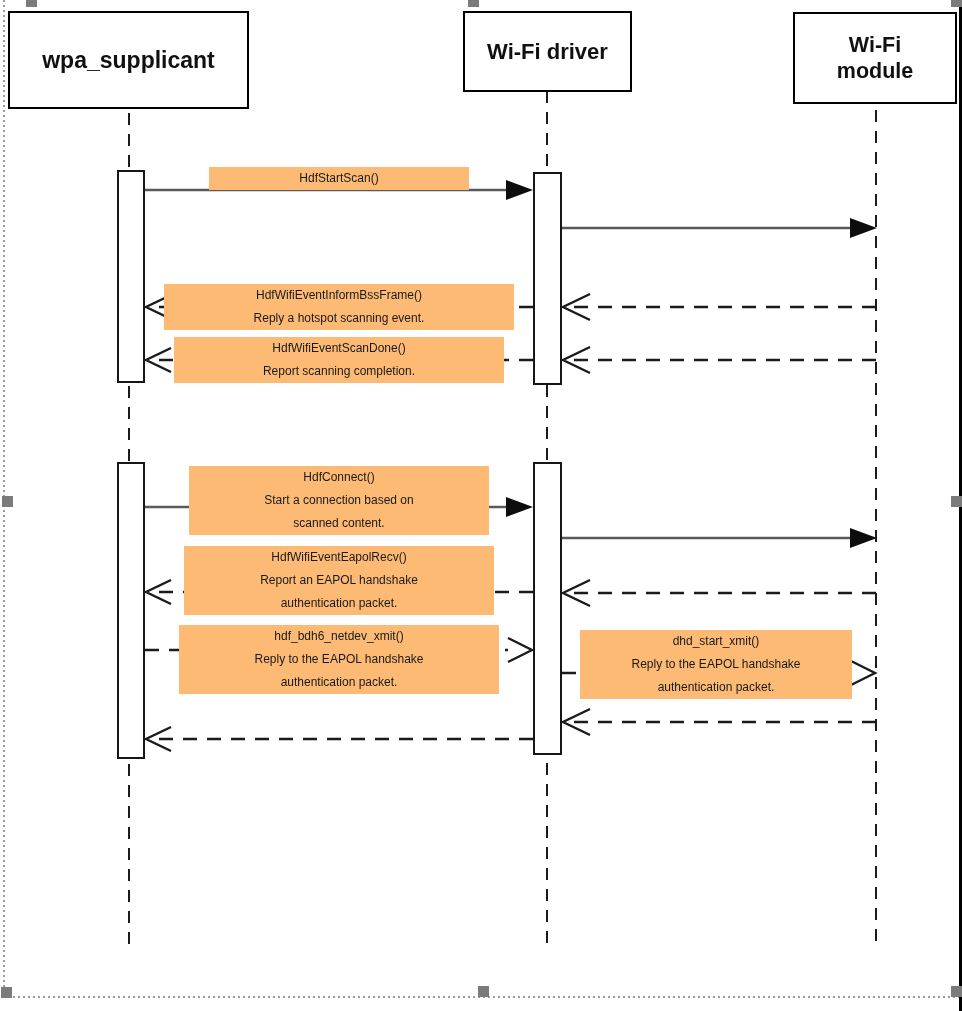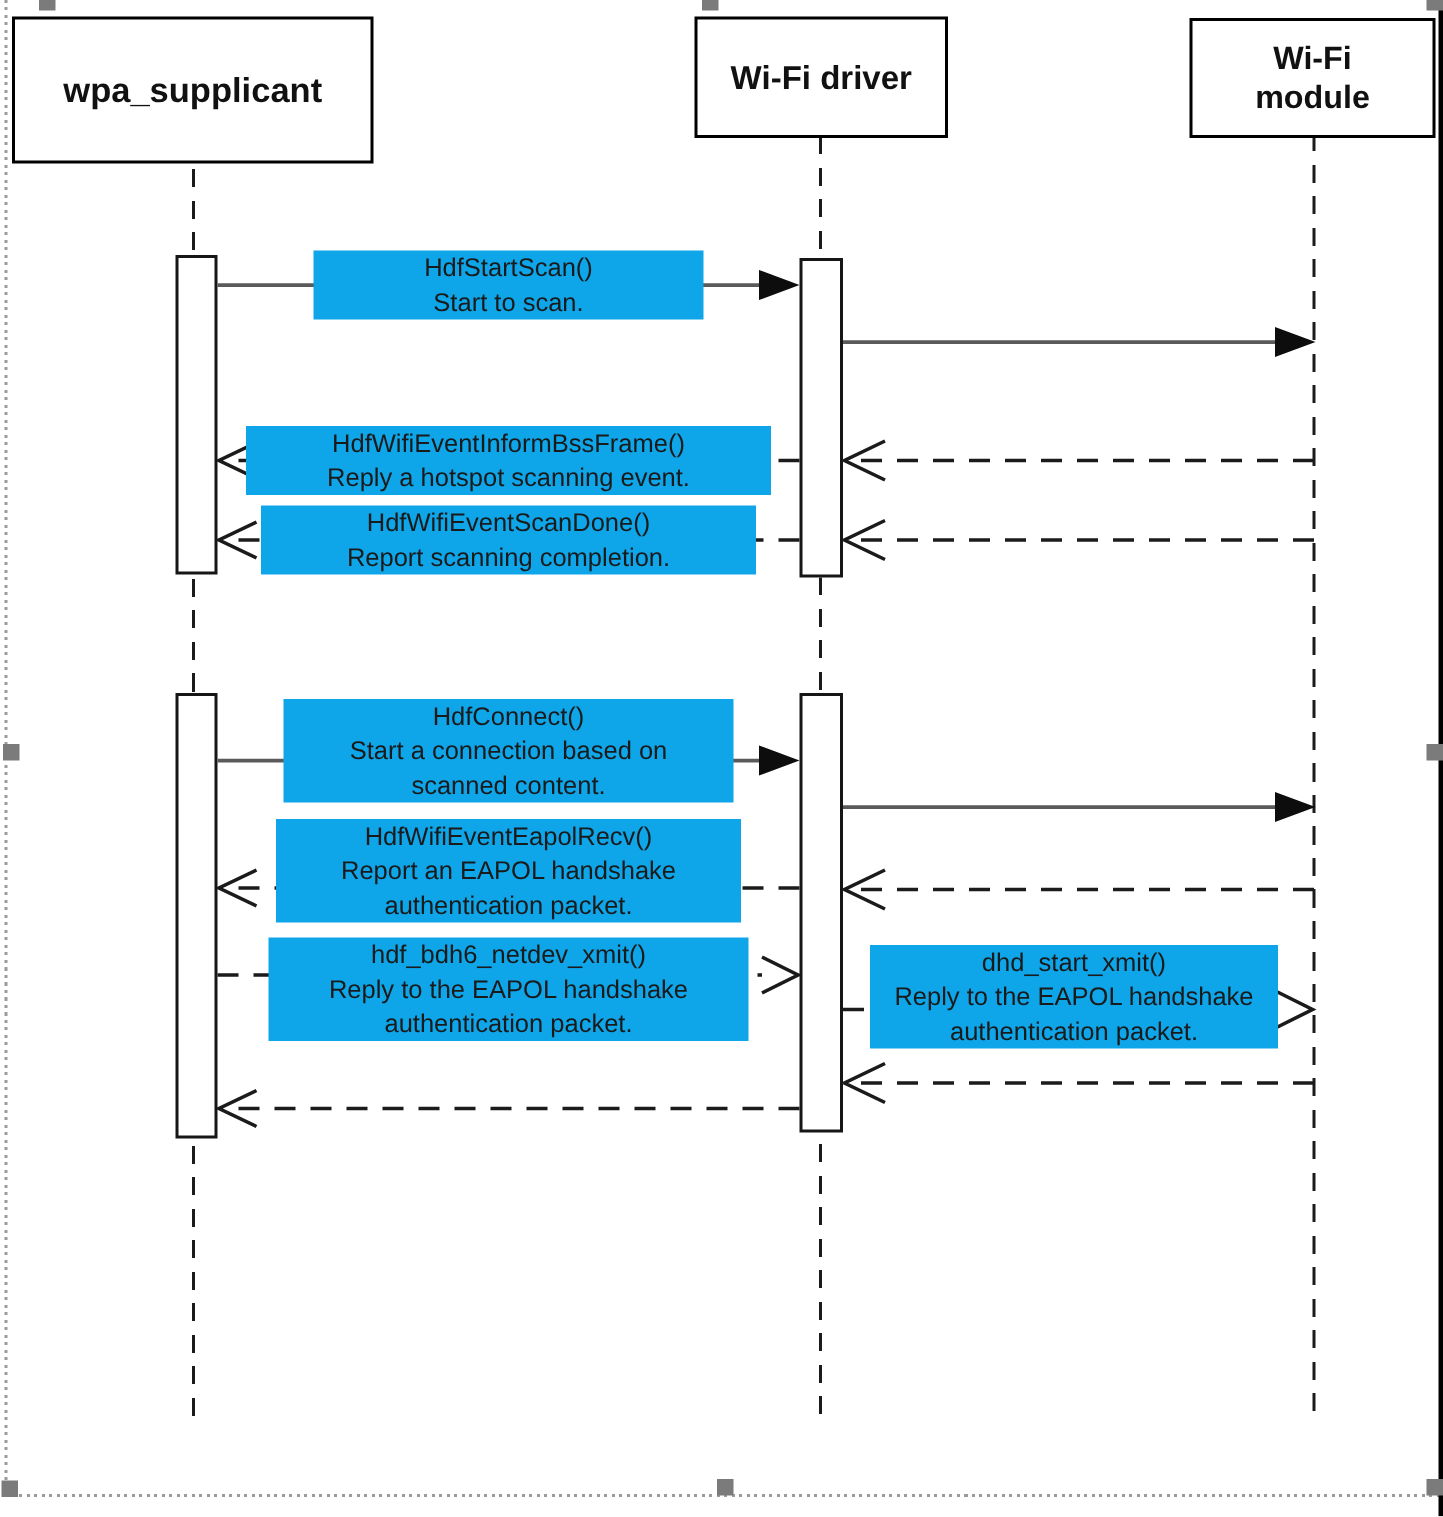--- a/index.html
+++ b/index.html
@@ -15,22 +15,22 @@
   .actor-label{white-space:nowrap;}
   .lifeline{
     position:absolute;width:2.5px;
     background:repeating-linear-gradient(to bottom,#1b1b1b 0 12px,transparent 12px 21px);
   }
   .activation{
     position:absolute;background:#fff;border:2px solid #161616;box-sizing:border-box;
   }
   .arrows{position:absolute;left:0;top:0;}
   .msg{
-    position:absolute;background:#0ea5e9;text-align:center;
-    font-size:17px;line-height:23px;color:#1a1a1a;
+    position:absolute;background:#fdba74;text-align:center;
+    font-size:12px;line-height:23px;color:#1a1a1a;
   }
   .msg-line{white-space:nowrap;}
   .marquee-v{
     position:absolute;width:1.5px;
     background:repeating-linear-gradient(to bottom,#9b9b9b 0 2px,transparent 2px 5px);
   }
   .marquee-h{
     position:absolute;height:1.5px;
     background:repeating-linear-gradient(to right,#9b9b9b 0 2px,transparent 2px 5px);
   }
@@ -91,21 +91,20 @@
 
     <line x1="876" y1="722" x2="567" y2="722" stroke-width="2.4" stroke-dasharray="14 10" stroke="#1b1b1b"></line>
     <path d="M590,709 L563,722 L590,735" fill="none" stroke-width="2.4" stroke="#1b1b1b"></path>
 
     <line x1="533" y1="739" x2="150" y2="739" stroke-width="2.4" stroke-dasharray="14 10" stroke="#1b1b1b"></line>
     <path d="M171,727 L146,739 L171,751" fill="none" stroke-width="2.4" stroke="#1b1b1b"></path>
   </svg>
 
   <div class="msg" style="left:209px;top:167px;width:260px;">
     <div class="msg-line">HdfStartScan()</div>
-    <div class="msg-line">Start to scan.</div>
   </div>
   <div class="msg" style="left:164px;top:284px;width:350px;">
     <div class="msg-line">HdfWifiEventInformBssFrame()</div>
     <div class="msg-line">Reply a hotspot scanning event.</div>
   </div>
   <div class="msg" style="left:189px;top:466px;width:300px;">
     <div class="msg-line">HdfConnect()</div>
     <div class="msg-line">Start a connection based on</div>
     <div class="msg-line">scanned content.</div>
   </div>
@@ -128,21 +127,21 @@
     <div class="msg-line">Reply to the EAPOL handshake</div>
     <div class="msg-line">authentication packet.</div>
   </div>
 
   <div class="actor" style="left:8px;top:11px;width:241px;height:98px;font-size:23px;">
     <div class="actor-label">wpa_supplicant</div>
   </div>
   <div class="actor" style="left:463px;top:11px;width:169px;height:81px;font-size:22px;text-align:center;">
     <div class="actor-label">Wi-Fi driver</div>
   </div>
-  <div class="actor" style="left:793px;top:12px;width:164px;height:80px;font-size:21.5px;line-height:26px;">
+  <div class="actor" style="left:793px;top:12px;width:164px;height:92px;font-size:21.5px;line-height:26px;">
     <div class="actor-label">Wi-Fi</div>
     <div class="actor-label">module</div>
   </div>
 
   <div class="marquee-v" style="left:3px;top:0;height:997px;"></div>
   <div class="marquee-h" style="left:3px;top:996px;width:957px;"></div>
   <div class="right-border" style="left:959px;top:0;width:3px;height:1011px;"></div>
 
   <div class="handle" style="left:26px;top:-4px;"></div>
   <div class="handle" style="left:468px;top:-4px;"></div>

